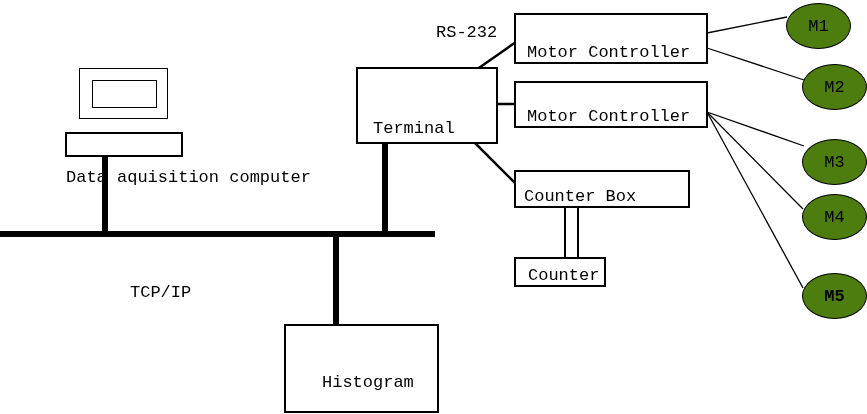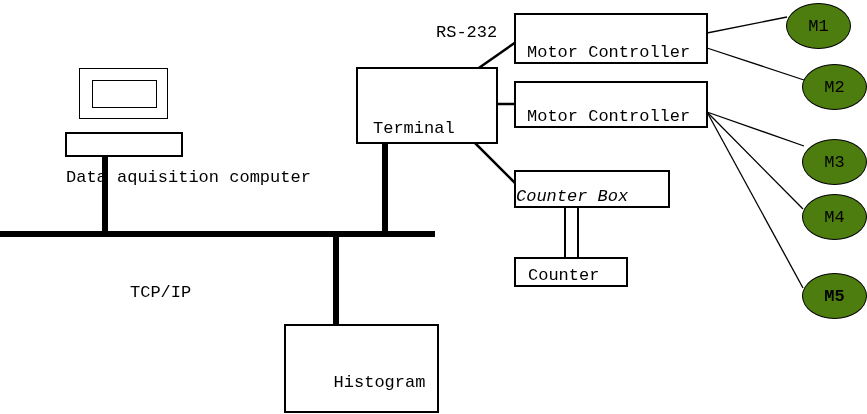--- a/index.html
+++ b/index.html
@@ -59,23 +59,23 @@
     white-space: pre;
   }
   
   .monitor-outer { left: 79px; top: 68px; width: 89px; height: 51px; }
   .monitor-screen { left: 92px; top: 80px; width: 65px; height: 28px; }
   .keyboard { left: 65px; top: 132px; width: 118px; height: 25px; }
   
   .terminal-server { left: 312px; top: 67px; width: 142px; height: 77px; padding: 12px 11px 0 15px; margin-left: 44px; }
   .motor-controller-1 { left: 514px; top: 13px; width: 194px; height: 51px; padding-left: 11px; }
   .motor-controller-2 { left: 514px; top: 81px; width: 194px; height: 47px; padding-left: 11px; }
-  .counter-box { left: 514px; top: 170px; width: 156px; height: 38px; padding-left: 0; font-style: italic; }
-  .counter { left: 514px; top: 257px; width: 114px; height: 30px; padding-left: 12px; }
-  .histogram-memory { left: 284px; top: 324px; width: 155px; height: 89px; padding: 9px 0 0 36px; text-align: center; }
+  .counter-box { left: 514px; top: 170px; width: 176px; height: 38px; padding-left: 8px; }
+  .counter { left: 514px; top: 257px; width: 92px; height: 30px; padding-left: 12px; }
+  .histogram-memory { left: 284px; top: 324px; width: 155px; height: 89px; padding: 9px 0 0 36px; }
   
   .m1 { left: 786px; top: 3px; }
   .m2 { left: 802px; top: 64px; }
   .m3 { left: 802px; top: 139px; }
   .m4 { left: 802px; top: 194px; }
   .m5 { left: 802px; top: 273px; font-weight: bold; }
   
   .label-computer { left: 66px; top: 168px; }
   .label-tcpip { left: 130px; top: 245px; margin-top: 38px; }
   .label-rs232 { left: 436px; top: 23px; }

